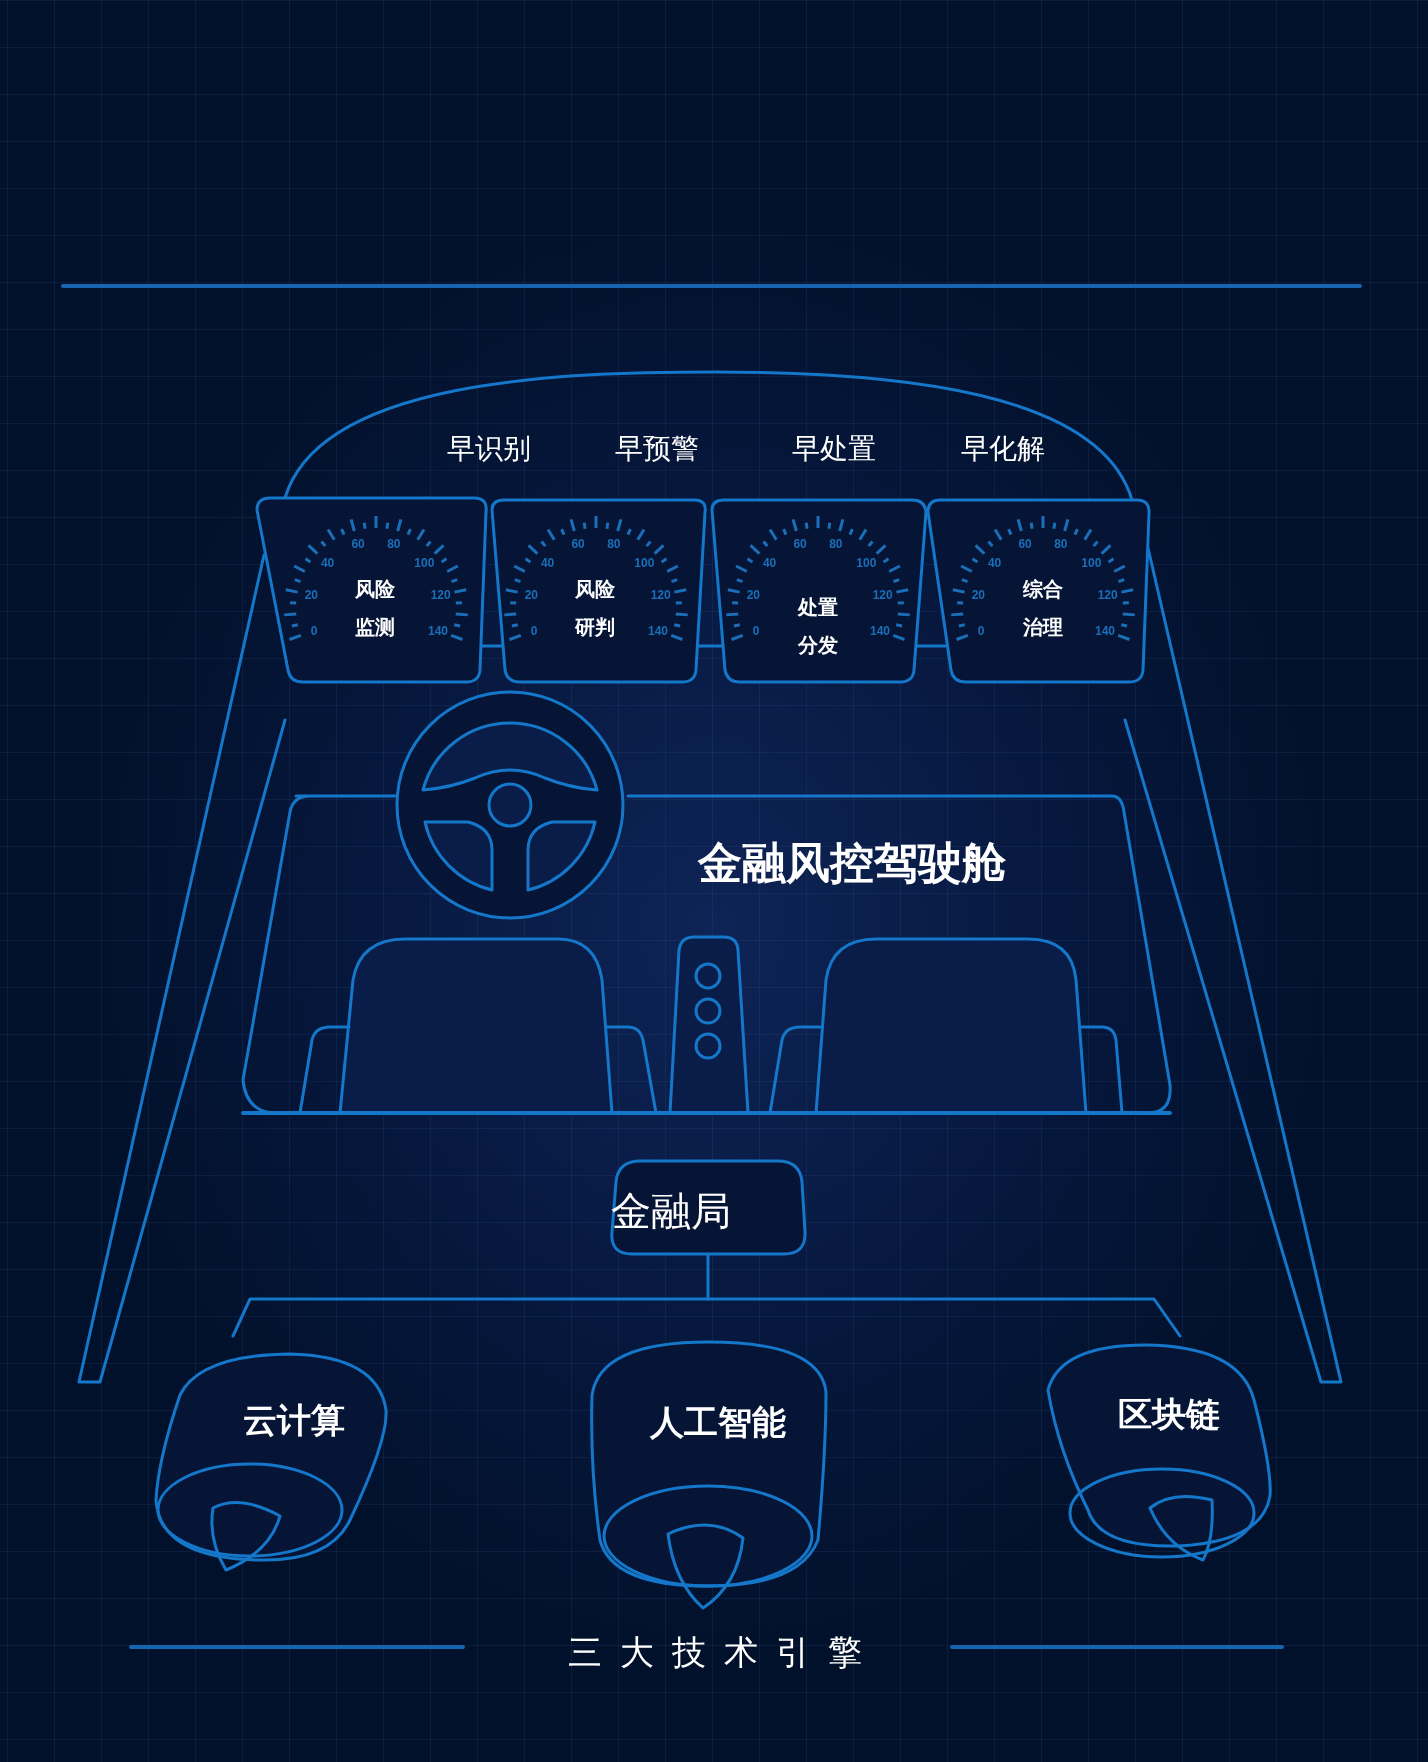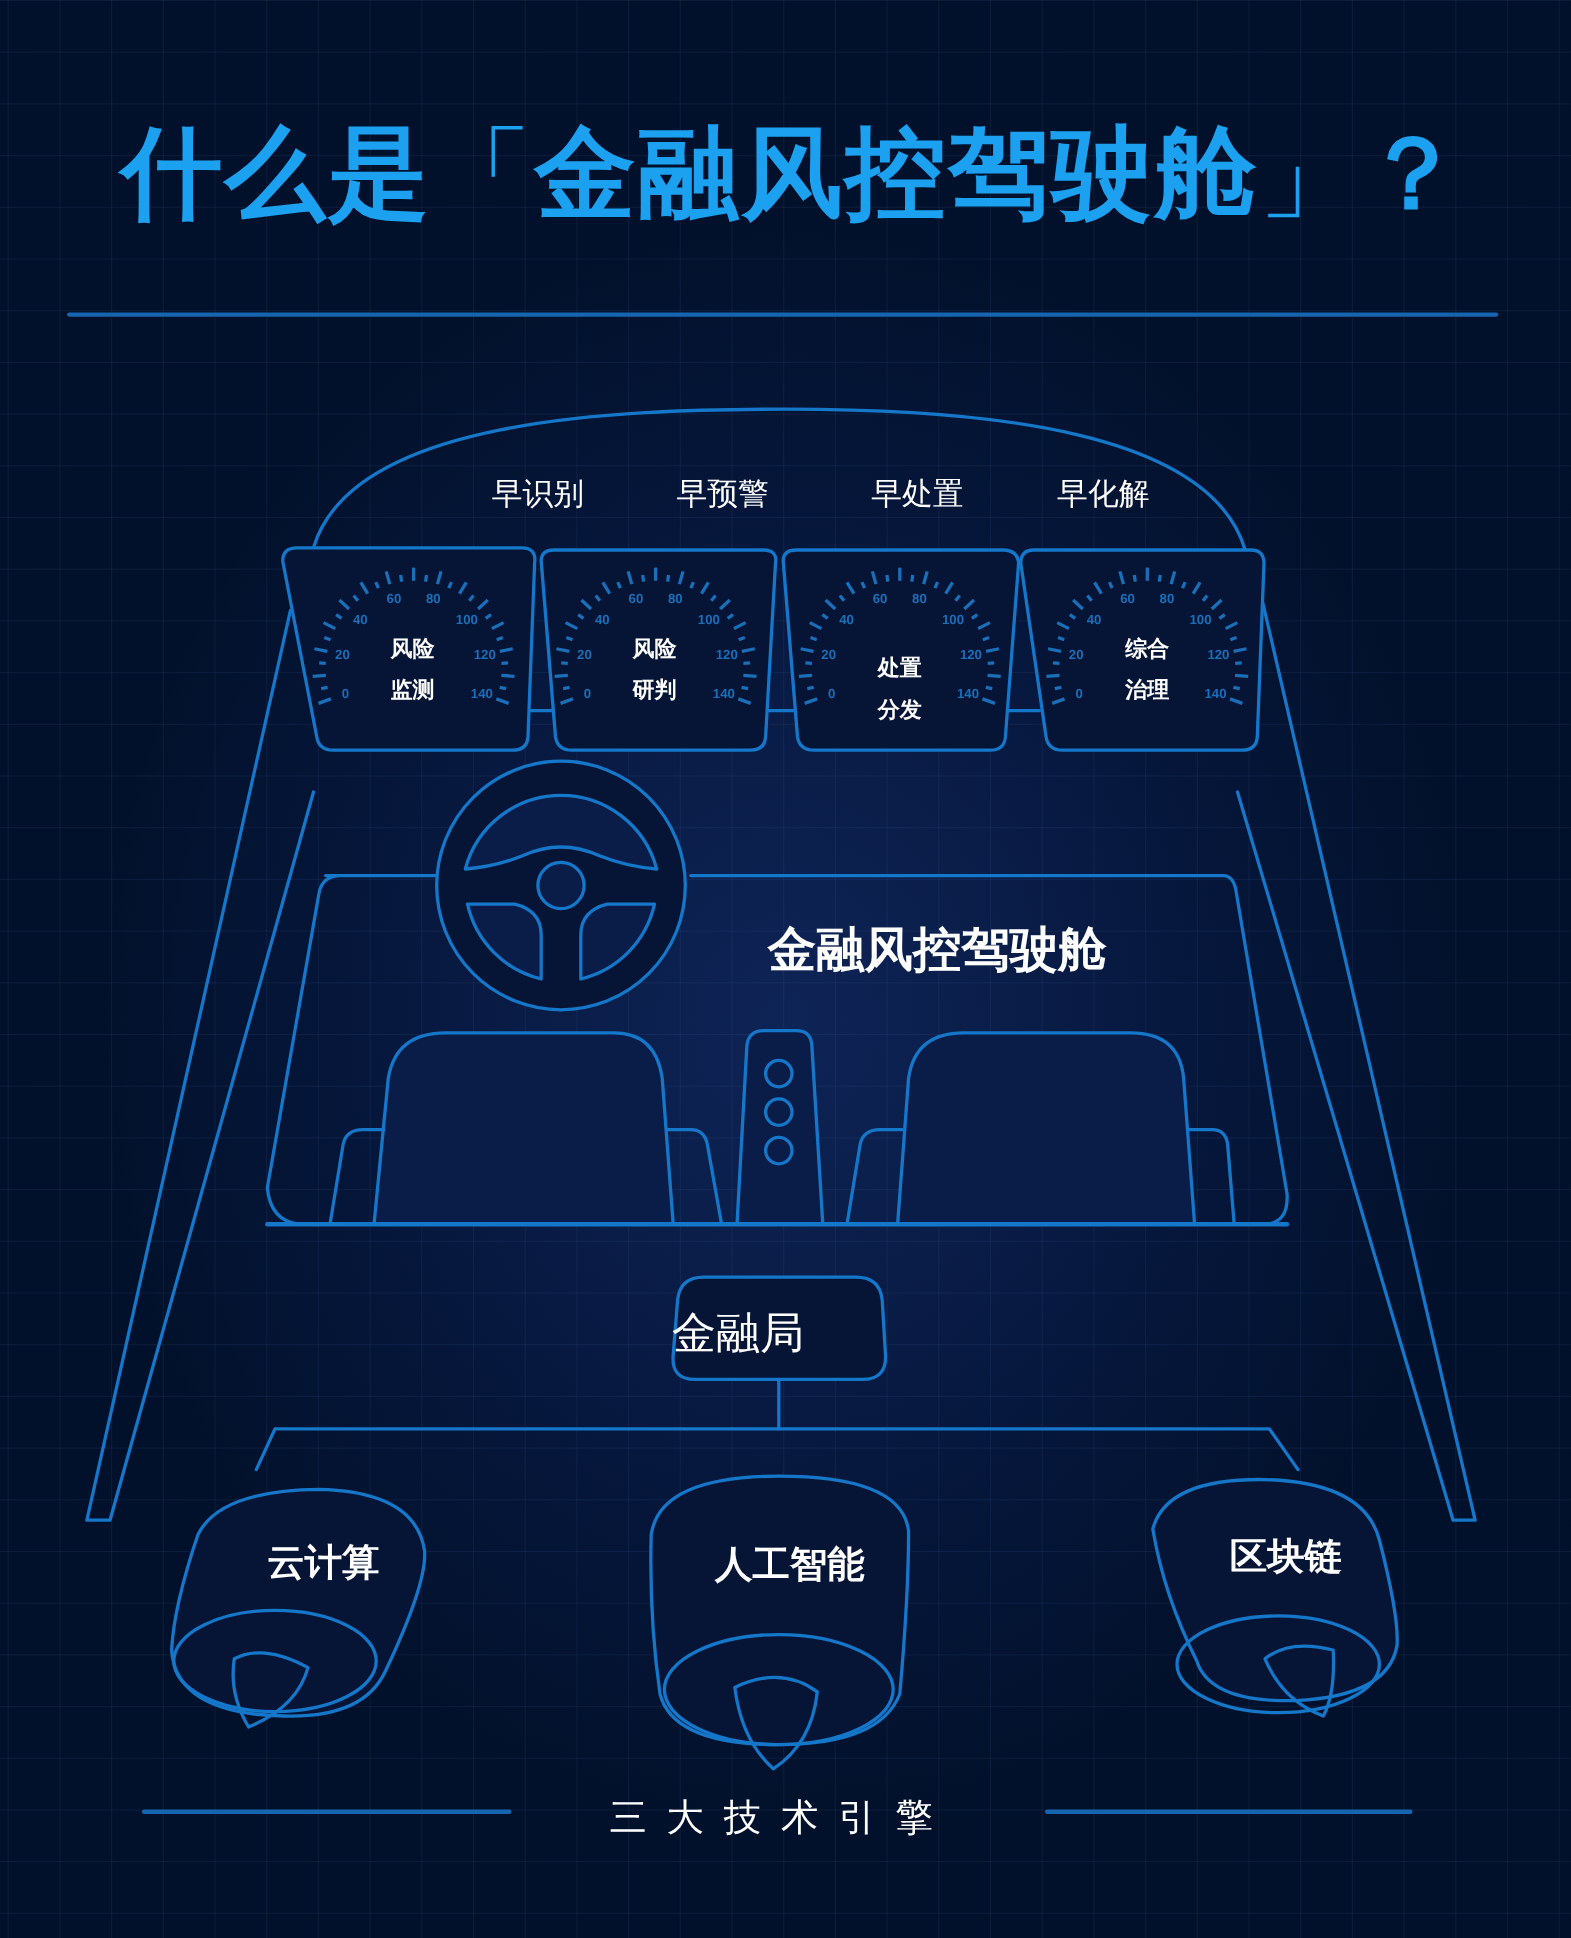--- a/index.html
+++ b/index.html
@@ -23,21 +23,21 @@
     position:absolute; left:110px; top:96px; width:1220px;
     font-size:92px; font-weight:bold; color:#1ca0f0; letter-spacing:2px; white-space:nowrap;
     font-family:"DejaVu Sans",sans-serif;
   }
   .bracket { font-weight:normal; color:#1ca0f0; }
   .early { position:absolute; top:430px; font-size:28px; color:#ffffff; white-space:nowrap;margin-left:48px; }
   .gauge-label { position:absolute; width:90px; text-align:center; font-size:20px; font-weight:bold; color:#fff; line-height:38px; }
   .center-label { position:absolute; left:698px; top:834px; font-size:44px; font-weight:bold; color:#fff; white-space:nowrap; }
   .bureau { position:absolute; left:611px; top:1184px; width:194px; text-align:left; font-size:40px; color:#fff; }
   .engine { position:absolute; font-size:34px; font-weight:bold; color:#fff; white-space:nowrap; text-align:right; }
-  .caption { position:absolute; left:470px; top:1630px; width:480px; text-align:center; font-size:34px; color:#fff; letter-spacing:18px; }
+  .caption { position:absolute; left:484px; top:1630px; width:480px; text-align:center; font-size:34px; color:#fff; letter-spacing:18px; }
 </style>
 </head>
 <body>
 
 <div id="stage">
   <div id="grid"></div>
 
   <svg id="art" width="1428" height="1762" viewBox="0 0 1428 1762">
     <g fill="none" stroke="#1577c9" stroke-width="3" stroke-linejoin="round" stroke-linecap="round">
 
@@ -251,23 +251,20 @@
         <text x="978.3086158019961" y="598.9223545488397">20</text>
         <text x="994.6185764592315" y="567.1085993071193">40</text>
         <text x="1025.1245291025616" y="548.4667997012992">60</text>
         <text x="1060.8754708974384" y="548.4667997012992">80</text>
         <text x="1091.3814235407685" y="567.1085993071193">100</text>
         <text x="1107.691384198004" y="598.9223545488397">120</text>
         <text x="1105.01971297187" y="634.5733294594942">140</text>
       </g>
   </svg>
 
-  <div class="title">
-    <span>什么是</span><span class="bracket">「</span><span>金融风控驾驶舱</span><span class="bracket">」</span><span>？</span>
-  </div>
 
   <div class="early" style="left:399px">早识别</div>
   <div class="early" style="left:567px">早预警</div>
   <div class="early" style="left:744px">早处置</div>
   <div class="early" style="left:913px">早化解</div>
 
   <div class="gauge-label" style="left:330px;top:570px">
     <div>风险</div>
       <div>监测</div>
   </div>

